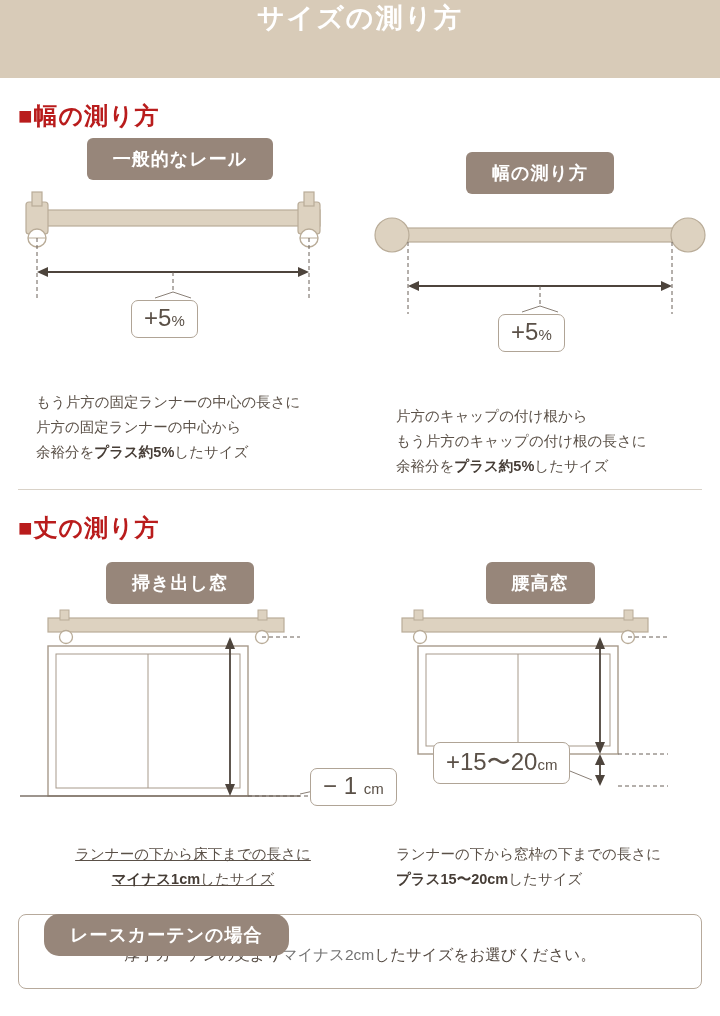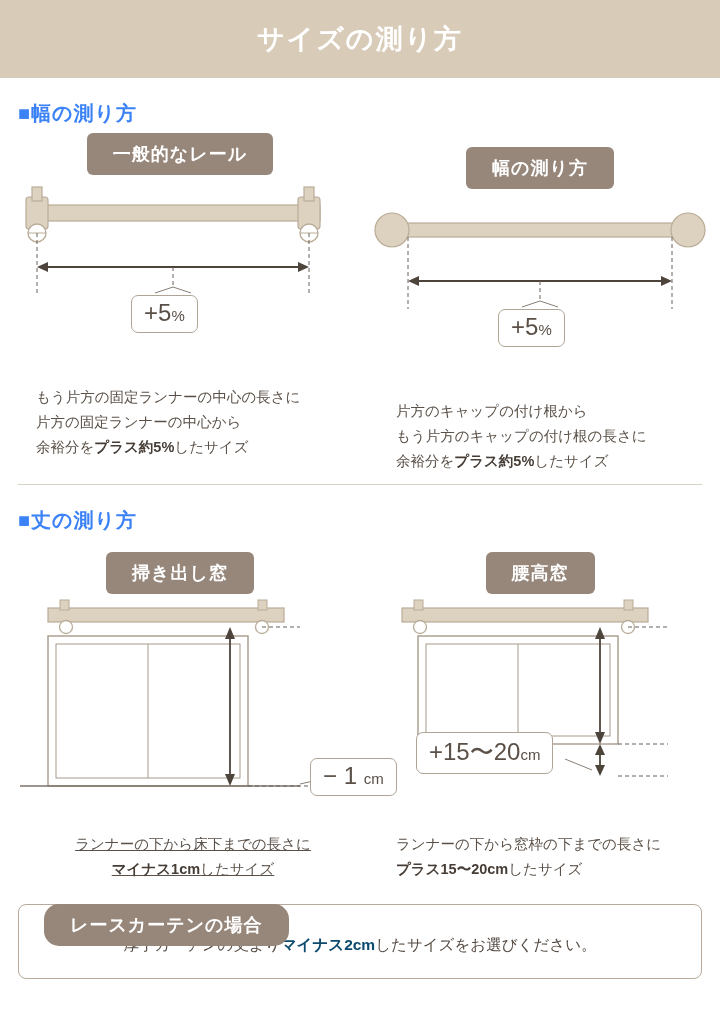--- a/index.html
+++ b/index.html
@@ -18,34 +18,33 @@
   .page {
     width: 720px;
     height: 1016px;
     position: relative;
   }
   
   .header {
     height: 78px;
     background: #d8cbb8;
     display: flex;
-    align-items: center;
     justify-content: center;
   }
   .header-title {
     font-size: 27px;
     font-weight: bold;
     color: #ffffff;
     letter-spacing: 2px;
   }
   
   .section-title {
-    font-size: 20px;
+    font-size: 24px;
     font-weight: bold;
-    color: #3b82f6;
+    color: #b91c1c;
     margin: 22px 0 6px 18px;
     letter-spacing: 1px;
   }
   .divider {
     height: 1px;
     background: #d9d2c8;
     margin: 10px 18px 0 18px;
   }
   
   .pill {
@@ -116,21 +115,21 @@
   }
   .lace-box {
     border: 1.6px solid #b7aa9c;
     border-radius: 8px;
     margin-top: 22px;
     padding: 30px 10px 22px 10px;
     text-align: center;
     font-size: 15.5px;
     color: #554b43;
   }
-  .lace-box b { font-weight: bold; color: #0c4a6e; }
+  .lace-box b { font-weight: normal; color: #737373; }
 </style>
 </head>
 <body>
 
 <div class="page">
 
   <div class="header">
     <div class="header-title">サイズの測り方</div>
   </div>
 
@@ -287,21 +286,21 @@
 
           <line x1="240" y1="38" x2="240" y2="146" stroke="#4d443c" stroke-width="1.8"></line>
           <polygon points="240,33 235,45 245,45" fill="#4d443c"></polygon>
           <polygon points="240,150 235,138 245,138" fill="#4d443c"></polygon>
           <line x1="240" y1="153" x2="240" y2="178" stroke="#4d443c" stroke-width="1.8"></line>
           <polygon points="240,150 235,161 245,161" fill="#4d443c"></polygon>
           <polygon points="240,182 235,171 245,171" fill="#4d443c"></polygon>
 
           <line x1="205" y1="165" x2="232" y2="176" stroke="#8a8077" stroke-width="1"></line>
         </svg>
-        <div style="position:absolute; left:56px; top:138px;text-align:center;">
+        <div style="position:absolute; left:73px; top:138px;text-align:center;">
           <span class="callout"><span>+15〜20</span><small>cm</small></span>
         </div>
       </div>
       <div class="caption" style="text-align:left; margin-top:14px;">
         <div>ランナーの下から窓枠の下までの長さに</div>
         <div>
           <b>プラス15〜20cm</b><span>したサイズ</span>
         </div>
       </div>
     </div>

